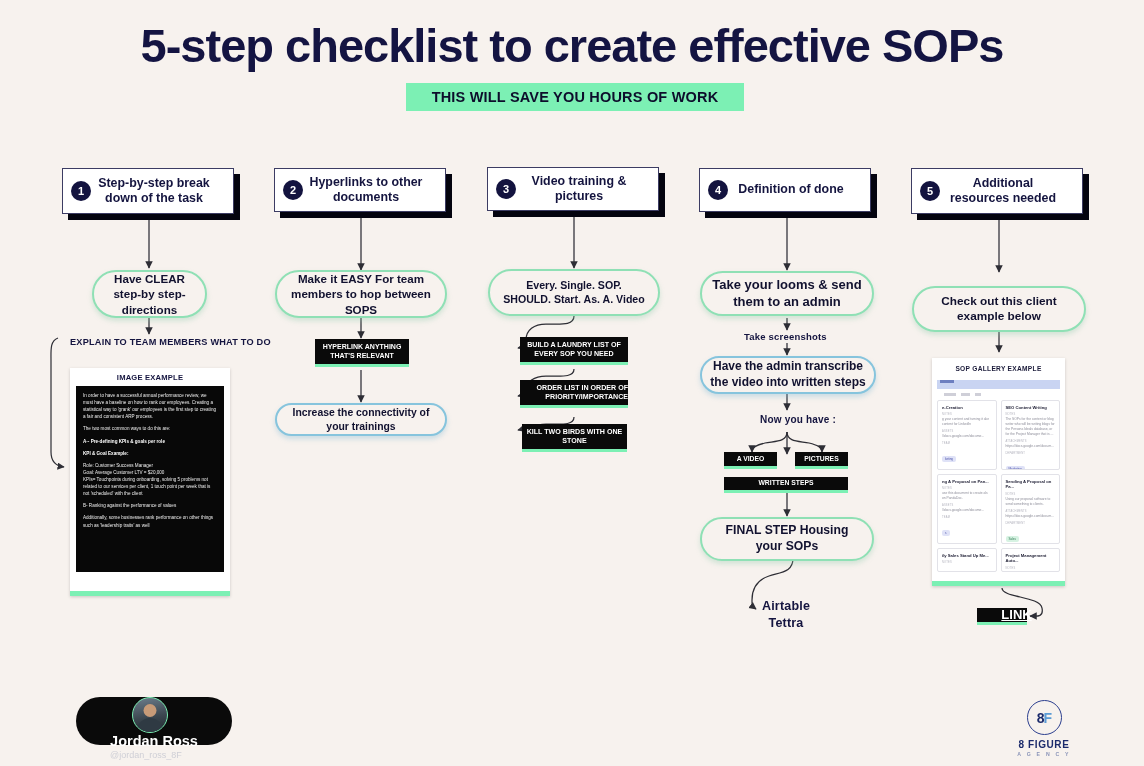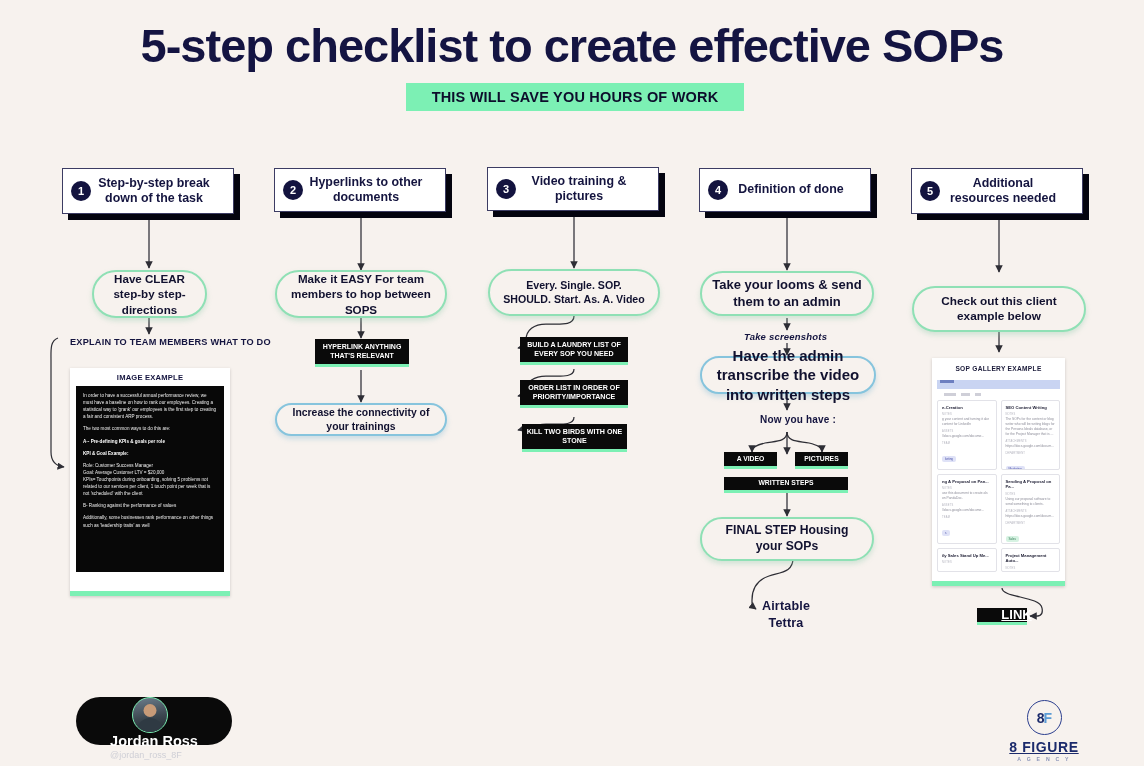--- a/index.html
+++ b/index.html
@@ -55,21 +55,21 @@
   
   .chip{
     position:absolute;box-sizing:border-box;background:#0a0a0a;color:#ffffff;
     display:flex;align-items:center;justify-content:center;text-align:center;
     font-weight:700;line-height:1.25;border-bottom:3px solid #7cf0b4;
   }
   .chip.underline-txt span{text-decoration:underline;}
 
   
   .lbl{position:absolute;font-size:9.2px;font-weight:700;color:#14143f;letter-spacing:.2px;}
-  .lbl.italic{font-style:italic;font-weight:700;font-size:9.5px;}
+  .lbl.italic{font-weight:700;font-size:9.5px;}
   .lbl.mid{font-size:10px;font-weight:700;margin-left:8px;}
   .lbl.big{font-size:12.5px;font-weight:700;line-height:1.35;text-align:center;}
 
   
   #wires{position:absolute;left:0;top:0;width:1144px;height:766px;pointer-events:none;}
 
   
   .imgex{
     position:absolute;left:70px;top:368px;width:160px;height:228px;
     background:#ffffff;box-sizing:border-box;border-bottom:5px solid #7cf0b4;
@@ -140,21 +140,21 @@
   .profile .pn{font-size:14.5px;font-weight:700;color:#fff;line-height:1.15;}
   .profile .ph{font-size:9px;color:#cfcfd6;line-height:1.3;}
 
   .brand{position:absolute;left:1004px;top:700px;width:80px;text-align:center;}
   .brand .mark{
     width:33px;height:33px;border-radius:50%;border:1.6px solid #2c3f8f;
     margin:0 auto 4px;display:flex;align-items:center;justify-content:center;
     font-size:14px;font-weight:700;color:#1b2a6b;letter-spacing:-1px;
   }
   .brand .mark u{text-decoration:none;color:#5b9bd5;}
-  .brand .bn{font-size:14px;font-weight:700;color:#1b2a6b;letter-spacing:.6px;text-decoration:underline;}
+  .brand .bn{font-size:10px;font-weight:700;color:#1b2a6b;letter-spacing:.6px;}
   .brand .bs{font-size:5.2px;font-weight:700;color:#8a94b8;letter-spacing:2.2px;margin-top:1px;}
 </style>
 </head>
 <body>
 
 <div id="stage">
 
   <div class="title">5-step checklist to create effective SOPs</div>
   <div class="subtitle">THIS WILL SAVE YOU HOURS OF WORK</div>
 
@@ -254,39 +254,39 @@
     <div class="htxt">Video training &amp; pictures</div>
   </div>
 
   <div class="pill green" style="left:488px;top:269px;width:172px;height:47px;font-size:10.6px;padding:0 12px;">
     <span>Every. Single. SOP. SHOULD. Start. As. A. Video</span>
   </div>
 
   <div class="chip" style="left:520px;top:337px;width:108px;height:28px;font-size:7.1px;">
     <span>BUILD A LAUNDRY LIST OF EVERY SOP YOU NEED</span>
   </div>
-  <div class="chip" style="left:520px;top:380px;width:108px;height:28px;font-size:7.1px;">
+  <div class="chip" style="left:520px;top:380px;width:108px;height:28px;font-size:7.1px;text-align:right;">
     <span>ORDER LIST IN ORDER OF PRIORITY/IMPORTANCE</span>
   </div>
   <div class="chip" style="left:522px;top:424px;width:105px;height:28px;font-size:7.1px;">
     <span>KILL TWO BIRDS WITH ONE STONE</span>
   </div>
 
   <div class="colhead" style="left:699px;top:168px;width:172px;height:44px;">
     <div class="num">4</div>
     <div class="htxt">Definition of done</div>
   </div>
 
   <div class="pill green" style="left:700px;top:271px;width:174px;height:45px;font-size:13px;padding:0 10px;">
     <span>Take your looms &amp; send them to an admin</span>
   </div>
 
   <div class="lbl italic" style="left:744px;top:331px;">Take screenshots</div>
 
-  <div class="pill blue" style="left:700px;top:356px;width:176px;height:38px;font-size:15px;padding:0 8px;">
+  <div class="pill blue" style="left:700px;top:356px;width:176px;height:38px;font-size:12px;padding:0 8px;">
     <span>Have the admin transcribe the video into written steps</span>
   </div>
 
   <div class="lbl mid" style="left:752px;top:414px;">Now you have :</div>
 
   <div class="chip" style="left:724px;top:452px;width:53px;height:17px;font-size:6.8px;">
     <span>A VIDEO</span>
   </div>
   <div class="chip" style="left:795px;top:452px;width:53px;height:17px;font-size:6.8px;">
     <span>PICTURES</span>

